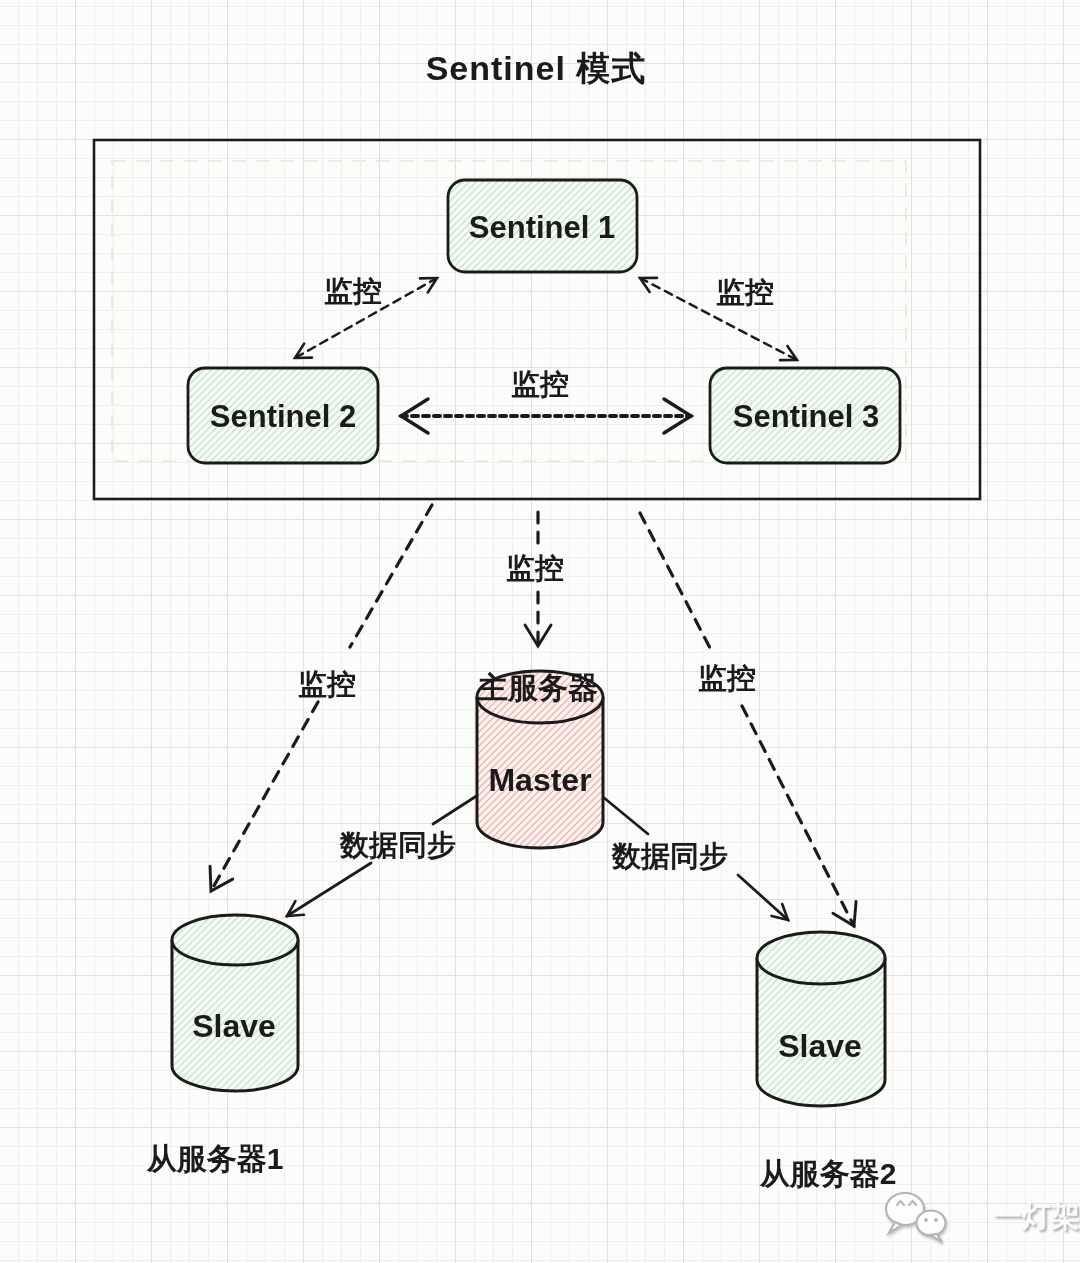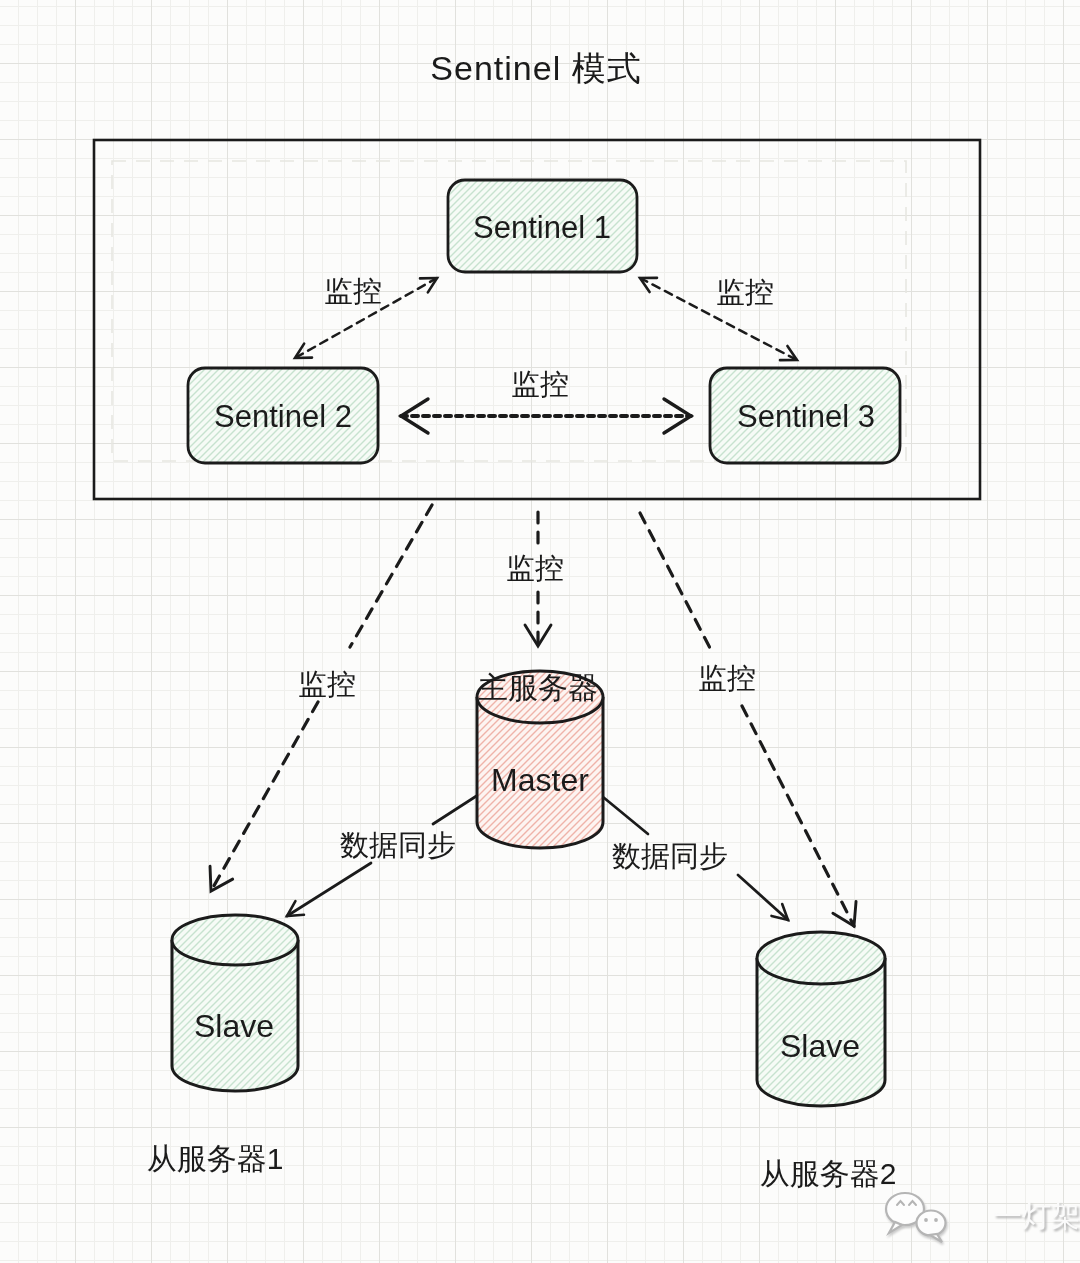--- a/index.html
+++ b/index.html
@@ -19,20 +19,21 @@
     position:relative;width:1080px;height:1263px;
     background-color:var(--paper);
     background-image:
       linear-gradient(to right, var(--grid-major) 1px, transparent 1px),
       linear-gradient(to bottom, var(--grid-major) 1px, transparent 1px),
       linear-gradient(to right, var(--grid-minor) 1px, transparent 1px),
       linear-gradient(to bottom, var(--grid-minor) 1px, transparent 1px);
     background-size:76px 76px,76px 76px,19px 19px,19px 19px;
     background-position:75px 63px,75px 63px,18px 6px,18px 6px;
     font-family:"Liberation Sans","DejaVu Sans",sans-serif;
+    font-weight:bold;
   }
   svg{position:absolute;inset:0;}
   text{
     font-family:"Liberation Sans","DejaVu Sans",sans-serif;
     fill:var(--ink);
   }
   .t-title{font-size:34px;letter-spacing:1px;}
   .t-node{font-size:31px;}
   .t-db{font-size:32px;}
   .t-lbl{font-size:29px;}

